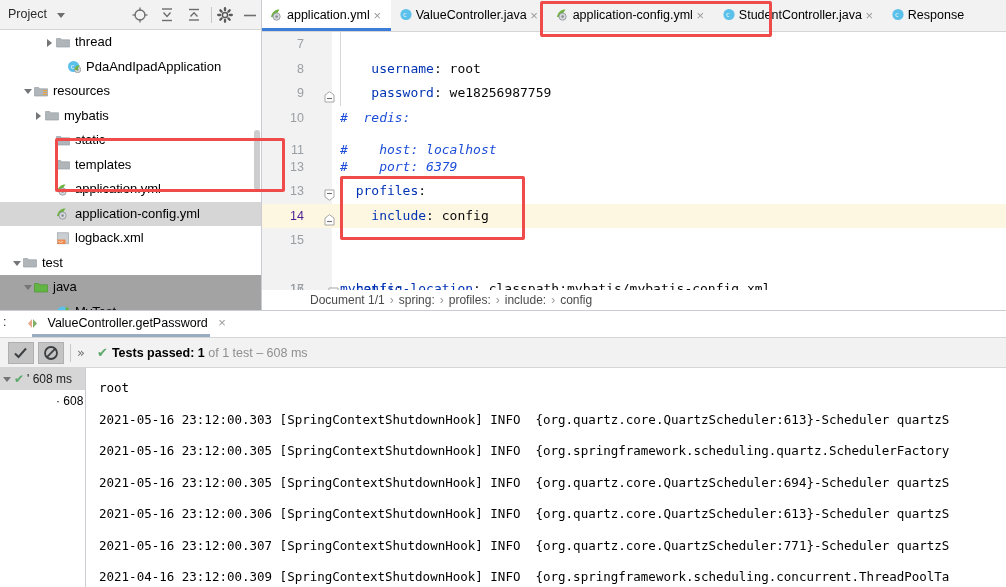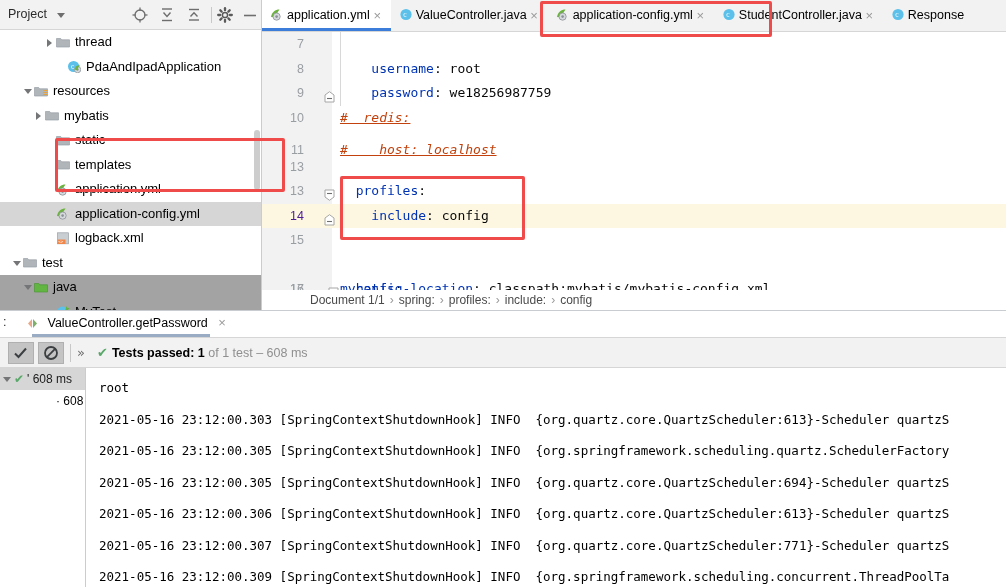--- a/index.html
+++ b/index.html
@@ -118,21 +118,21 @@
   }
   .cl .fold {
     position: absolute; left: 62px; top: 6px; width: 11px; height: 12px;
   }
   .cl .src { position: absolute; left: 78px; color: #080808; }
   .cl.hl { background: #fdf7e2; }
   .cl.hl .ln { color: #4c1d95; }
   .cl .ind { position: absolute; left: 78px; top: 0px; width: 1px; height: 24.5px; background: #d8d8d8; }
 
   .k { color: #0033b3; }
-  .c { color: #c2410c; font-style: italic; text-decoration: underline; }
+  .c { color: #1d4ed8; font-style: italic; }
   .v { color: #080808; }
 
   #breadcrumb {
     position: absolute; left: 0; top: 290px; width: 744px; height: 20px;
     background: #ffffff; font-size: 12px; color: #4a4a4a;
     line-height: 20px; white-space: nowrap; overflow: hidden;
   }
   #breadcrumb .bc { display: inline-block; }
   #breadcrumb .sep { display: inline-block; color: #9a9a9a; padding: 0 5px; }
 
@@ -366,21 +366,21 @@
       <div id="gutter-border"></div>
       <div id="code-lines">
           <div class="cl" style="top: 0px;"><span class="ln">7</span><span class="ind"></span></div>
           <div class="cl" style="top: 24.5px;"><span class="ln">8</span><span class="ind"></span><span class="src"><span style="color:transparent">    </span><span class="k">username</span><span class="v">: </span><span class="v">root</span></span></div>
           <div class="cl" style="top: 49px;"><span class="ln">9</span><span class="fold"><svg width="11" height="12" viewBox="0 0 11 12">
                 <path d="M5.5 0.7 L10 4 v7 h-9 v-7 z" fill="#ffffff" stroke="#a6a6a6" stroke-width="1"></path>
                 <line x1="3" y1="7.5" x2="8" y2="7.5" stroke="#6e6e6e" stroke-width="1.1"></line>
               </svg></span><span class="ind"></span><span class="src"><span style="color:transparent">    </span><span class="k">password</span><span class="v">: </span><span class="v">we18256987759</span></span></div>
           <div class="cl" style="top: 73.5px;"><span class="ln">10</span><span class="src"><span style="color:transparent"></span><span class="c">#  redis:</span></span></div>
           <div class="cl" style="top: 106px;"><span class="ln">11</span><span class="src"><span style="color:transparent"></span><span class="c">#    host: localhost</span></span></div>
-          <div class="cl" style="top: 122.5px;"><span class="ln">13</span></div>
+          <div class="cl" style="top: 122.5px;"><span class="ln">13</span><span class="src"><span style="color:transparent"></span><span class="c">#    port: 6379</span></span></div>
           <div class="cl" style="top: 147px;"><span class="ln">13</span><span class="fold"><svg width="11" height="12" viewBox="0 0 11 12">
                 <path d="M1 1 h9 v7 l-4.5 3.3 L1 8 z" fill="#ffffff" stroke="#a6a6a6" stroke-width="1"></path>
                 <line x1="3" y1="4.5" x2="8" y2="4.5" stroke="#6e6e6e" stroke-width="1.1"></line>
               </svg></span><span class="src"><span style="color:transparent">  </span><span class="k">profiles</span><span class="v">:</span></span></div>
           <div class="cl hl" style="top: 171.5px;"><span class="ln">14</span><span class="fold"><svg width="11" height="12" viewBox="0 0 11 12">
                 <path d="M5.5 0.7 L10 4 v7 h-9 v-7 z" fill="#ffffff" stroke="#a6a6a6" stroke-width="1"></path>
                 <line x1="3" y1="7.5" x2="8" y2="7.5" stroke="#6e6e6e" stroke-width="1.1"></line>
               </svg></span><span class="ind"></span><span class="src"><span style="color:transparent">    </span><span class="k">include</span><span class="v">: </span><span class="v">config</span></span></div>
           <div class="cl" style="top: 196px;"><span class="ln">15</span><span class="src"><span style="color:transparent"></span><span class="v"></span></span></div>
           <div class="cl" style="top: 220.5px; margin-top: 24px;"><span class="ln">16</span><span class="fold" style="left:66px"><svg width="11" height="12" viewBox="0 0 11 12">
@@ -432,21 +432,21 @@
         <div class="ttrow sel"><span class="tw2"><i></i></span><span class="ck2">✔</span><span class="tl black">' 608 ms</span></div>
         <div class="ttrow"><span class="tw2"></span><span style="display:inline-block;width:24px"></span><span class="tl grey">· 608 ms</span></div>
       </div>
     <div id="console">
         <div class="coline first" style="top: 12px;">root</div>
         <div class="coline" style="top: 43.5px;">2021-05-16 23:12:00.303 [SpringContextShutdownHook] INFO  {org.quartz.core.QuartzScheduler:613}-Scheduler quartzS</div>
         <div class="coline" style="top: 75px;">2021-05-16 23:12:00.305 [SpringContextShutdownHook] INFO  {org.springframework.scheduling.quartz.SchedulerFactory</div>
         <div class="coline" style="top: 106.5px;">2021-05-16 23:12:00.305 [SpringContextShutdownHook] INFO  {org.quartz.core.QuartzScheduler:694}-Scheduler quartzS</div>
         <div class="coline" style="top: 138px;">2021-05-16 23:12:00.306 [SpringContextShutdownHook] INFO  {org.quartz.core.QuartzScheduler:613}-Scheduler quartzS</div>
         <div class="coline" style="top: 169.5px;">2021-05-16 23:12:00.307 [SpringContextShutdownHook] INFO  {org.quartz.core.QuartzScheduler:771}-Scheduler quartzS</div>
-        <div class="coline" style="top: 201px;">2021-05-16 23:12:00.309 [SpringContextShutdownHook] INFO  {org.springframework.scheduling.concurrent.ThreadPoolTa</div>
+        <div class="coline" style="top: 201px;">2021-04-16 23:12:00.309 [SpringContextShutdownHook] INFO  {org.springframework.scheduling.concurrent.ThreadPoolTa</div>
       </div>
   </div>
 
   <div id="annotations">
       <div class="redbox" style="left: 55px; top: 138px; width: 230px; height: 54px; border-color: rgb(240, 75, 75);"></div>
       <div class="redbox" style="left: 540px; top: 1px; width: 232px; height: 36px; border-color: rgb(240, 75, 75);"></div>
       <div class="redbox" style="left: 340px; top: 176px; width: 185px; height: 64px; border-color: rgb(240, 75, 75);"></div>
     </div>
 </div>
 

